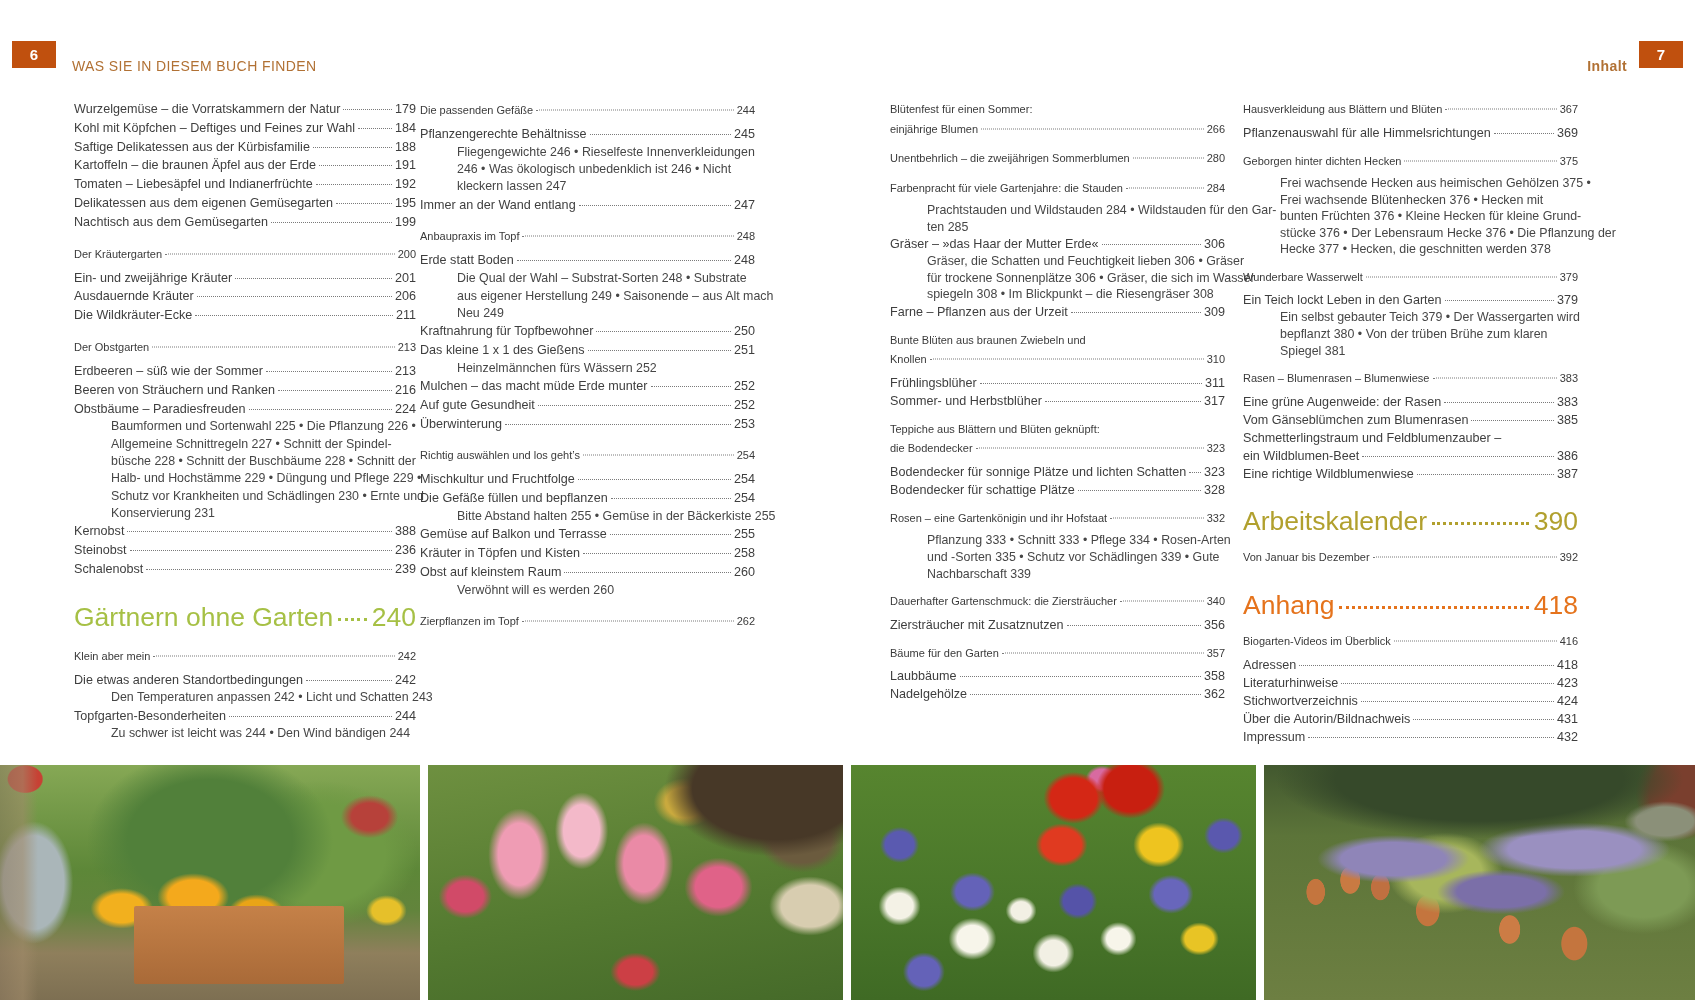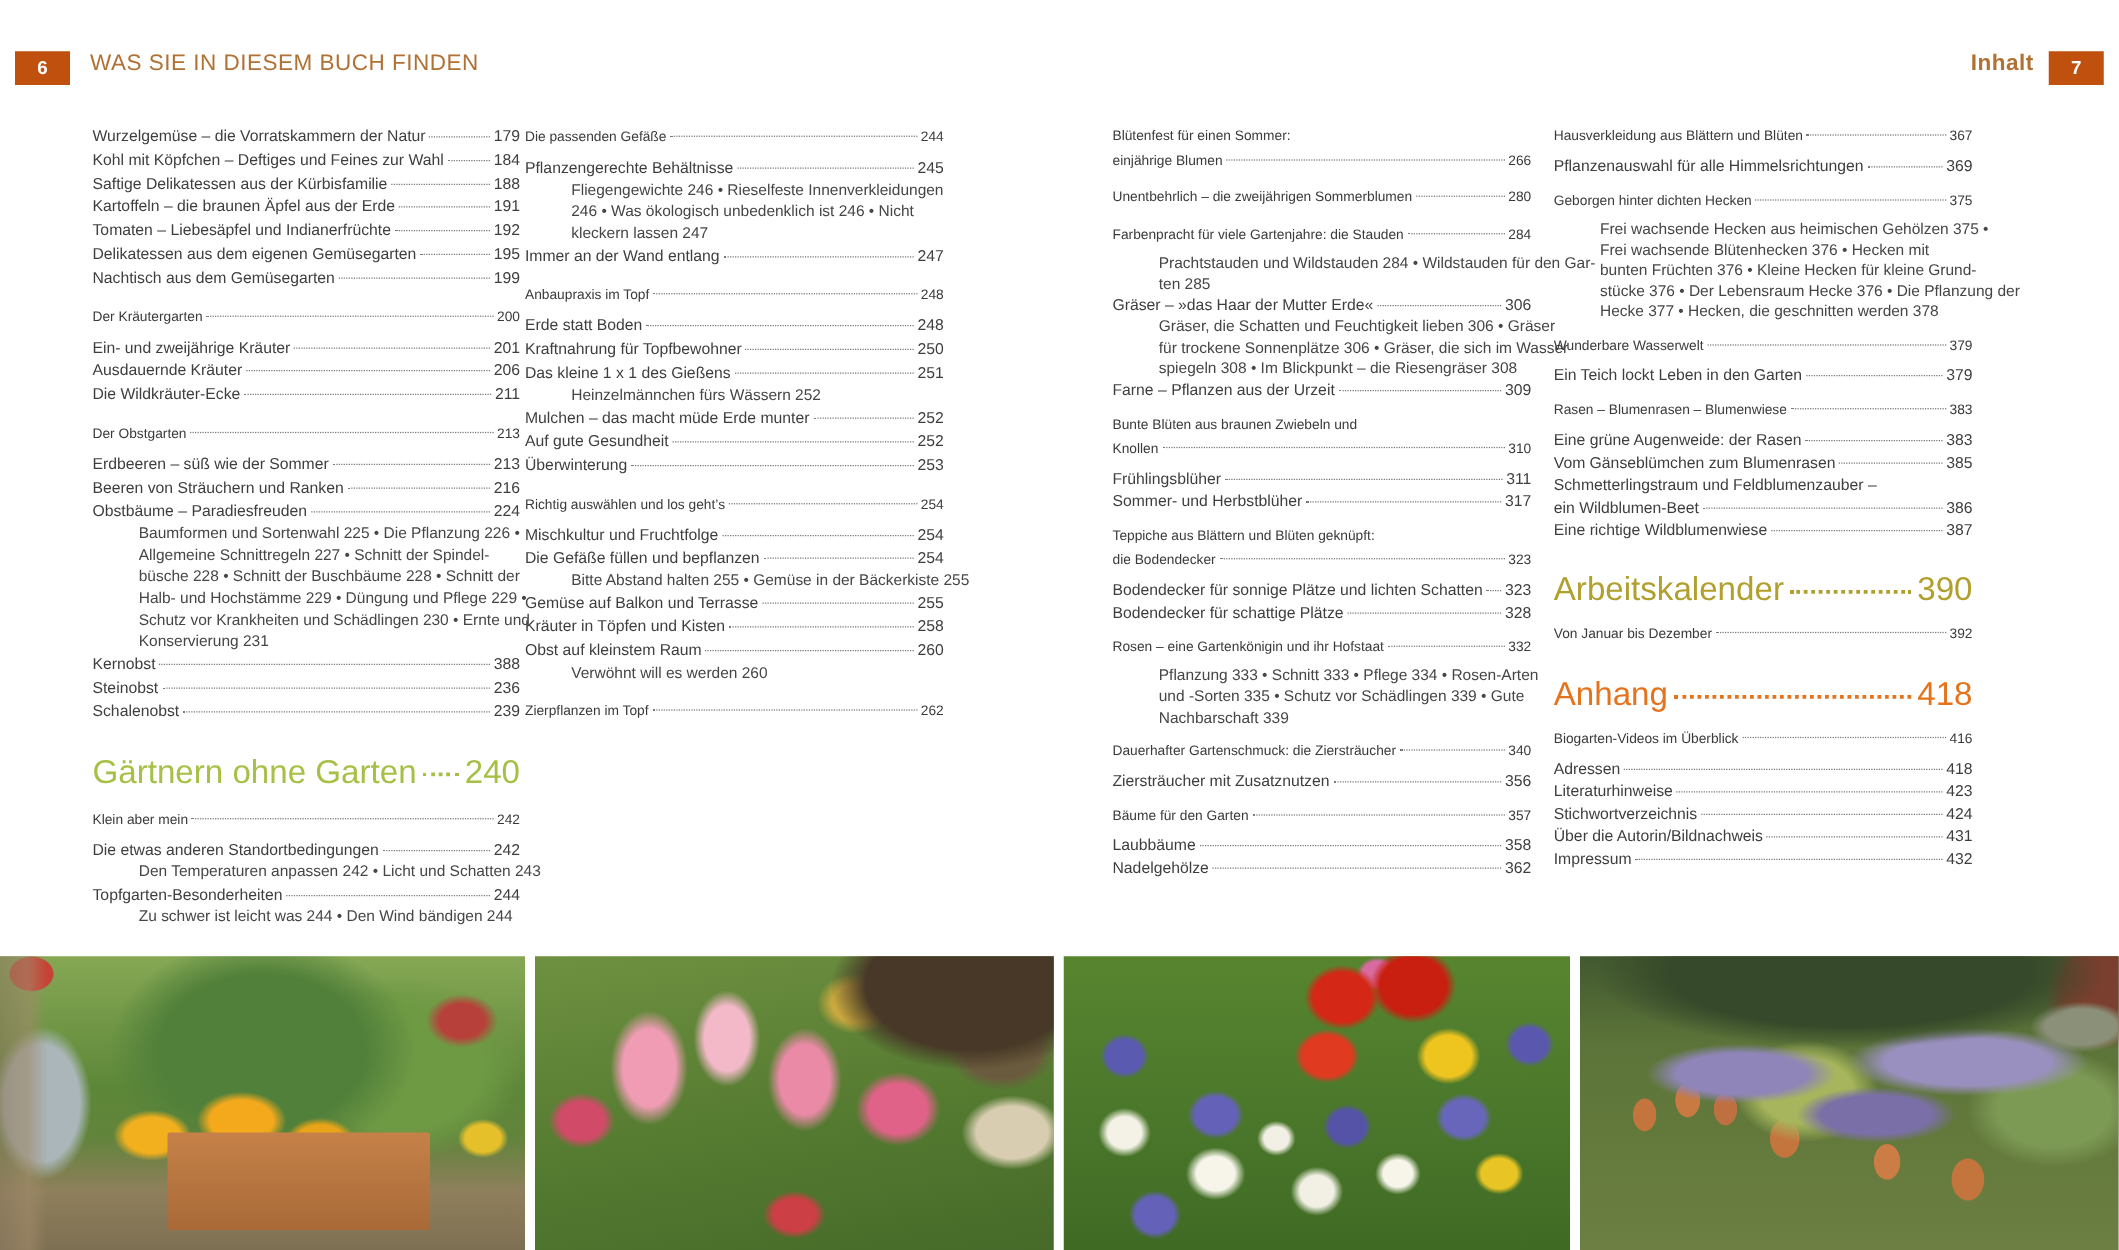--- a/index.html
+++ b/index.html
@@ -10,21 +10,21 @@
   }
   
   .pagebox{
     position:absolute;top:41px;width:44px;height:27px;
     background:#c0500e;color:#fff;font-size:15px;font-weight:bold;
     display:flex;align-items:center;justify-content:center;
   }
   #box-left{left:12px;}
   #box-right{right:12px;}
   .runhead{
-    position:absolute;top:40px;font-size:18px;letter-spacing:.4px;color:#b17134;
+    position:absolute;top:58px;font-size:14px;letter-spacing:.4px;color:#b17134;
   }
   #header-left{left:72px;}
   #header-right{right:68px;font-weight:bold;}
   
   .col{position:absolute;top:100px;}
   #col1{left:74px;width:342px;}
   #col2{left:420px;width:335px;}
   #col3{left:890px;width:335px;}
   #col4{left:1243px;width:335px;}
   .row{display:flex;align-items:baseline;min-width:0;}
@@ -338,20 +338,25 @@
         <span class="pg">248</span>
       </div>
     </div>
     <div class="entry">
       <div class="row">
         <span class="t">Erde statt Boden</span>
         <span class="leader"></span>
         <span class="pg">248</span>
       </div>
     </div>
+    <div class="sub">
+      <div>Die Qual der Wahl – Substrat-Sorten 248 • Substrate</div>
+      <div>aus eigener Herstellung 249 • Saisonende – aus Alt mach</div>
+      <div>Neu 249</div>
+    </div>
     <div class="entry">
       <div class="row">
         <span class="t">Kraftnahrung für Topfbewohner</span>
         <span class="leader"></span>
         <span class="pg">250</span>
       </div>
     </div>
     <div class="entry">
       <div class="row">
         <span class="t">Das kleine 1 x 1 des Gießens</span>
@@ -612,20 +617,25 @@
         <span class="leader"></span>
         <span class="pg">379</span>
       </div>
     </div>
     <div class="entry">
       <div class="row">
         <span class="t">Ein Teich lockt Leben in den Garten</span>
         <span class="leader"></span>
         <span class="pg">379</span>
       </div>
+    </div>
+    <div class="sub">
+      <div>Ein selbst gebauter Teich 379 • Der Wassergarten wird</div>
+      <div>bepflanzt 380 • Von der trüben Brühe zum klaren</div>
+      <div>Spiegel 381</div>
     </div>
     <div class="section">
       <div class="row">
         <span class="t">Rasen – Blumenrasen – Blumenwiese</span>
         <span class="leader"></span>
         <span class="pg">383</span>
       </div>
     </div>
     <div class="entry">
       <div class="row">

